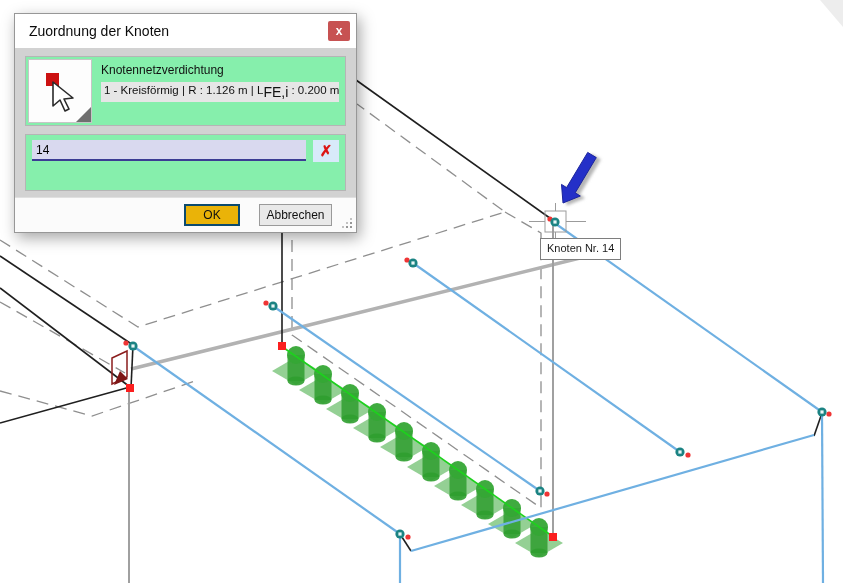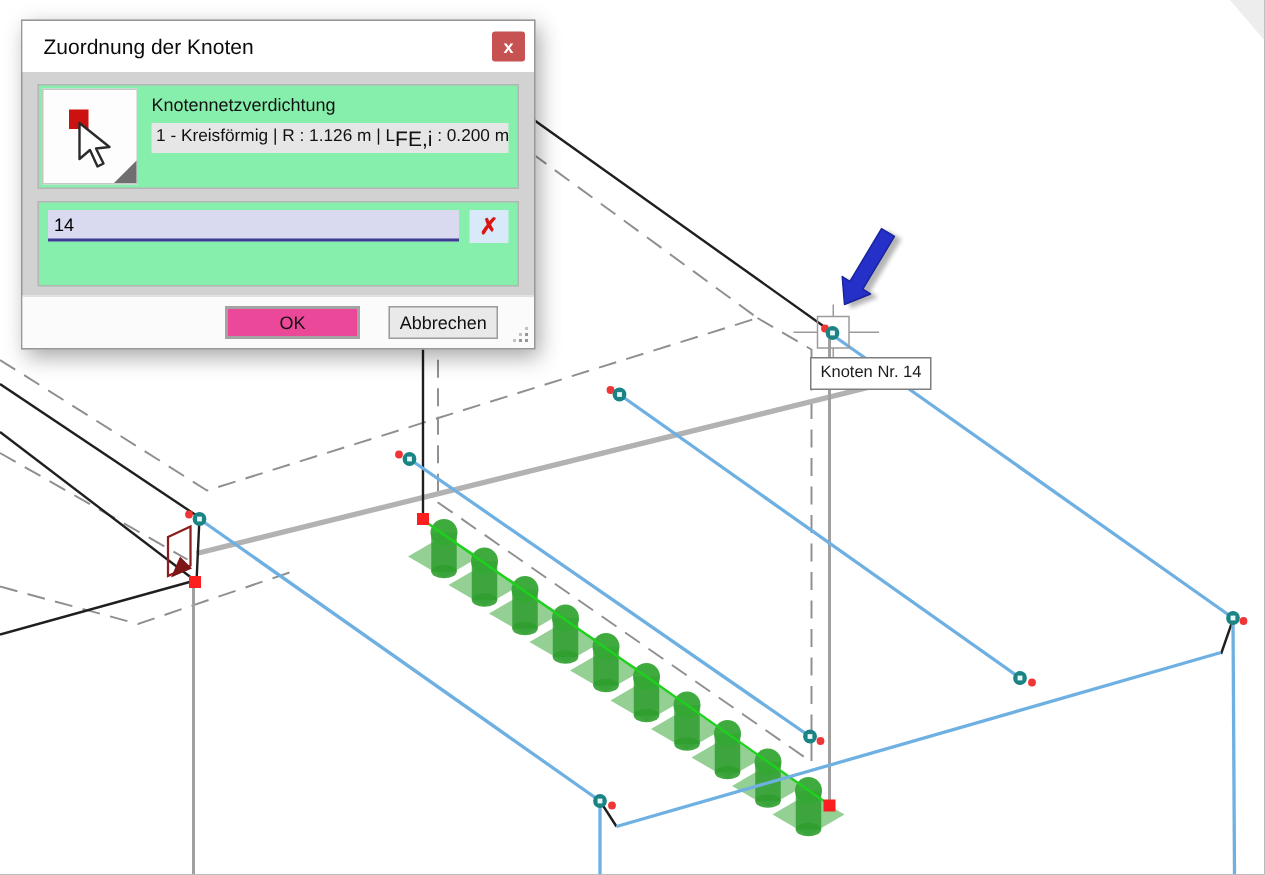--- a/index.html
+++ b/index.html
@@ -33,21 +33,21 @@
   .panel2{top:120px;height:57px;padding:5px 6px;}
   .p2-label{color:#3f4c9b;font-weight:bold;font-size:12px;margin:1px 0 6px 1px;}
   .p2-row{display:flex;align-items:flex-start;}
   .node-input{flex:1;height:19px;background:#d9d9ef;border:none;border-bottom:2px solid #3c3c94;
               font-family:"Liberation Sans",sans-serif;font-size:12px;padding:0 4px;color:#000;outline:none;}
   .clear-btn{width:26px;height:22px;background:#d8eafa;color:#dc1414;font-size:15px;font-weight:bold;
              display:flex;align-items:center;justify-content:center;margin-left:7px;cursor:pointer;}
   .footer{position:absolute;left:0;right:0;bottom:0;height:34px;background:#fbfbfb;border-top:1px solid #e0e0e0;
           display:flex;align-items:center;justify-content:flex-end;}
   .btn{height:22px;display:flex;align-items:center;justify-content:center;font-size:12px;cursor:pointer;box-sizing:border-box;}
-  .btn-ok{width:90px;background:#ec4899;border:2px solid #a3a3a3;margin-right:19px;}
+  .btn-ok{width:56px;background:#eab308;border:2px solid #0c4a6e;margin-right:19px;}
   .btn-cancel{width:73px;background:#e9e9e9;border:1px solid #9a9a9a;margin-right:24px;}
   .grip{position:absolute;right:3px;bottom:3px;width:10px;height:10px;}
   .grip::before{content:"";position:absolute;width:2px;height:2px;background:#969696;right:1px;bottom:1px;
                 box-shadow:-4px 0 #969696,0 -4px #969696,-8px 0 #c2c2c2,0 -8px #c2c2c2,-4px -4px #c2c2c2;}
 </style>
 </head>
 <body>
 
 <div class="stage">
 

